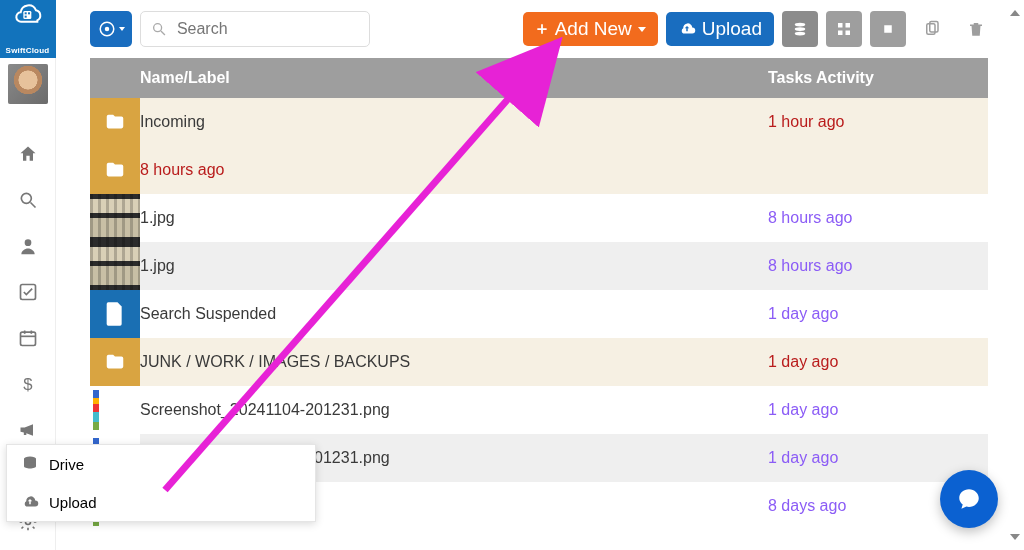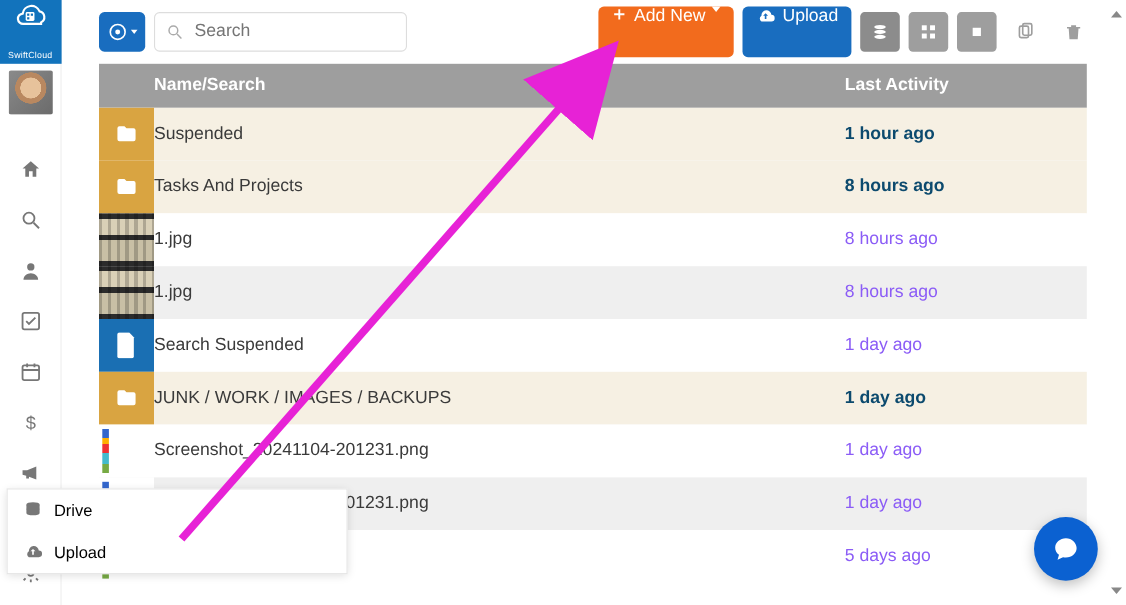--- a/index.html
+++ b/index.html
@@ -16,37 +16,37 @@
     --muted:#777;
     --pink:#e722d6;
     --chat:#0b61d1;
   }
   *{box-sizing:border-box;font-family:"Segoe UI",Arial,sans-serif}
   body{margin:0;width:1024px;height:550px;overflow:hidden;background:#fff;color:var(--text);position:relative}
   
   .rail{position:absolute;left:0;top:0;width:56px;height:550px;background:#fff;border-right:1px solid #eee;display:flex;flex-direction:column;align-items:center;z-index:3}
   .logo{width:56px;height:58px;background:#1273bc;display:flex;flex-direction:column;align-items:center;justify-content:center;color:#fff}
   .logo svg{width:32px;height:24px}
-  .logo-text{font-size:8px;font-weight:400;letter-spacing:.2px;margin-top:19px}
+  .logo-text{font-size:8px;font-weight:700;letter-spacing:.2px;margin-top:19px}
   .avatar{width:40px;height:40px;margin-top:6px;border-radius:2px;overflow:hidden;position:relative;background:#ccc}
   .avatar .face{position:absolute;inset:0;background:radial-gradient(circle at 50% 40%,#e7c29b 0 30%,#b98860 31% 45%,transparent 46%),linear-gradient(135deg,#8a8a8a,#6b6b6b)}
   .rail-icons{display:flex;flex-direction:column;align-items:center;gap:26px;margin-top:40px;color:#777}
   .rail-icons .ri{width:20px;height:20px;display:flex;align-items:center;justify-content:center;cursor:pointer}
   .rail-bottom{margin-top:auto;display:flex;flex-direction:column;align-items:center;gap:22px;padding-bottom:14px;color:#777}
   
   .flyout{position:absolute;left:6px;bottom:28px;width:310px;background:#fff;border:1px solid #e5e5e5;box-shadow:0 2px 8px rgba(0,0,0,.15);z-index:4}
   .flyout .item{display:flex;align-items:center;gap:10px;padding:10px 14px;color:#000000;font-size:15px;cursor:pointer}
   .flyout .item .mi{width:18px;height:18px;display:flex;align-items:center;justify-content:center;color:#777}
   
   .topbar{position:absolute;left:56px;top:0;right:0;height:58px;display:flex;align-items:center;padding:0 30px 0 34px;gap:8px}
   .disc-btn{height:36px;width:42px;background:var(--btn-blue);border-radius:5px;display:flex;align-items:center;justify-content:center;gap:3px;color:#fff;cursor:pointer}
   .search{flex:0 0 230px;height:36px;border:1px solid #ddd;border-radius:5px;display:flex;align-items:center;gap:8px;padding:0 10px;color:#888}
   .search input{border:0;outline:0;font-size:16px;color:#0f766e;width:100%;background:transparent}
   .spacer{flex:1}
-  .btn{height:46px;border-radius:5px;display:flex;gap:6px;padding:0 12px;font-size:16px;font-weight:500;color:#fff;cursor:pointer}
+  .btn{height:34px;border-radius:5px;display:flex;align-items:center;gap:6px;padding:0 12px;font-size:19px;font-weight:500;color:#fff;cursor:pointer}
   .btn.orange{background:var(--orange)}
   .btn.blue{background:var(--btn-blue)}
   .sq{height:36px;width:36px;border-radius:4px;display:flex;align-items:center;justify-content:center;color:#fff;cursor:pointer}
   .sq.gray{background:#9e9e9e}
   .sq.light{background:transparent;color:#9e9e9e}
   .sq.active{background:#8c8c8c}
   .caret{width:0;height:0;border-left:4px solid transparent;border-right:4px solid transparent;border-top:5px solid #fff}
   .caret.sm{border-left-width:3px;border-right-width:3px;border-top-width:4px}
   
   .main{position:absolute;left:90px;top:58px;right:36px;bottom:0}
@@ -56,21 +56,21 @@
   .th-act{width:220px}
   .row{height:48px;display:flex;align-items:center;font-size:16px}
   .row .ic{width:50px;height:48px;display:flex;align-items:center;justify-content:center}
   .row .nm{flex:1;color:#3a3a3a}
   .row .act{width:220px;color:#8b5cf6}
   .row.folder{background:var(--row-tan)}
   .row.folder .ic{background:#d9a441}
   .row.file .ic{background:#1a6fb3}
   .row.alt{background:#efefef}
   .row.white{background:#fff}
-  .row.folder .act, .row.bold .act{font-weight:700;color:#0c4a6e}
+  .row.folder .act, .row.bold .act{font-weight:400;color:#b91c1c}
   .thumb{width:50px;height:48px;background:linear-gradient(180deg,#2b2b2b 0 10%,#d9d0b7 10% 40%,#2b2b2b 40% 50%,#c8bfa5 50% 90%,#2b2b2b 90% 100%);position:relative}
   .thumb::after{content:"";position:absolute;inset:0;background:repeating-linear-gradient(90deg,rgba(0,0,0,.2) 0 3px,transparent 3px 8px)}
   .screenshot{width:50px;height:48px;background:#fff;position:relative;overflow:hidden}
   .screenshot::before{content:"";position:absolute;left:3px;top:4px;width:6px;height:40px;background:linear-gradient(180deg,#36c 0 20%,#ffb000 20% 35%,#e33 35% 55%,#4bc 55% 80%,#7a4 80% 100%)}
   
   .annot{position:absolute;inset:0;pointer-events:none;z-index:6}
   .hl{position:absolute;left:6px;bottom:38px;width:170px;height:40px;border:5px solid var(--pink);border-radius:3px}
   
   .chat{position:absolute;right:26px;bottom:22px;width:58px;height:58px;border-radius:50%;background:var(--chat);display:flex;align-items:center;justify-content:center;box-shadow:0 4px 12px rgba(0,0,0,.25);z-index:7;cursor:pointer}
   
@@ -237,40 +237,39 @@
   <div class="sq light">
       <svg class="icon" viewBox="0 0 24 24">
         <path fill="currentColor" d="M6 7h12l-1 14H7zM9 4h6v2H9zM4 6h16v2H4z"></path>
       </svg>
     </div>
 </div>
 
 <div class="main">
   <div class="thead">
     <div class="th-icon"></div>
-    <div class="th-name">Name/Search</div>
-    <div class="th-act">Last Activity</div>
+    <div class="th-name">Name/Label</div>
+    <div class="th-act">Tasks Activity</div>
   </div>
   <div id="rows">
       <div class="row folder bold">
         <div class="ic">
           <svg width="22" height="22" viewBox="0 0 24 24">
             <path fill="#fff" d="M3 6a2 2 0 0 1 2-2h5l2 2h7a2 2 0 0 1 2 2v9a2 2 0 0 1-2 2H5a2 2 0 0 1-2-2z"></path>
           </svg>
         </div>
-        <div class="nm">Suspended</div>
+        <div class="nm">Incoming</div>
         <div class="act">1 hour ago</div>
       </div>
       <div class="row folder bold">
         <div class="ic">
           <svg width="22" height="22" viewBox="0 0 24 24">
             <path fill="#fff" d="M3 6a2 2 0 0 1 2-2h5l2 2h7a2 2 0 0 1 2 2v9a2 2 0 0 1-2 2H5a2 2 0 0 1-2-2z"></path>
           </svg>
         </div>
-        <div class="nm">Tasks And Projects</div>
         <div class="act">8 hours ago</div>
       </div>
       <div class="row white">
         <div class="thumb"></div>
         <div class="nm">1.jpg</div>
         <div class="act">8 hours ago</div>
       </div>
       <div class="row alt">
         <div class="thumb"></div>
         <div class="nm">1.jpg</div>
@@ -300,21 +299,21 @@
         <div class="act">1 day ago</div>
       </div>
       <div class="row alt">
         <div class="screenshot"></div>
         <div class="nm">Screenshot_20241104-201231.png</div>
         <div class="act">1 day ago</div>
       </div>
       <div class="row white">
         <div class="screenshot"></div>
         <div class="nm">g</div>
-        <div class="act">5 days ago</div>
+        <div class="act">8 days ago</div>
       </div>
     </div>
 </div>
 
 <svg class="annot" width="1024" height="550">
   <defs>
     <marker id="ah" markerWidth="14" markerHeight="14" refX="11" refY="6" orient="auto">
       <path d="M0 0 L12 6 L0 12 z" fill="#e722d6"></path>
     </marker>
   </defs>

